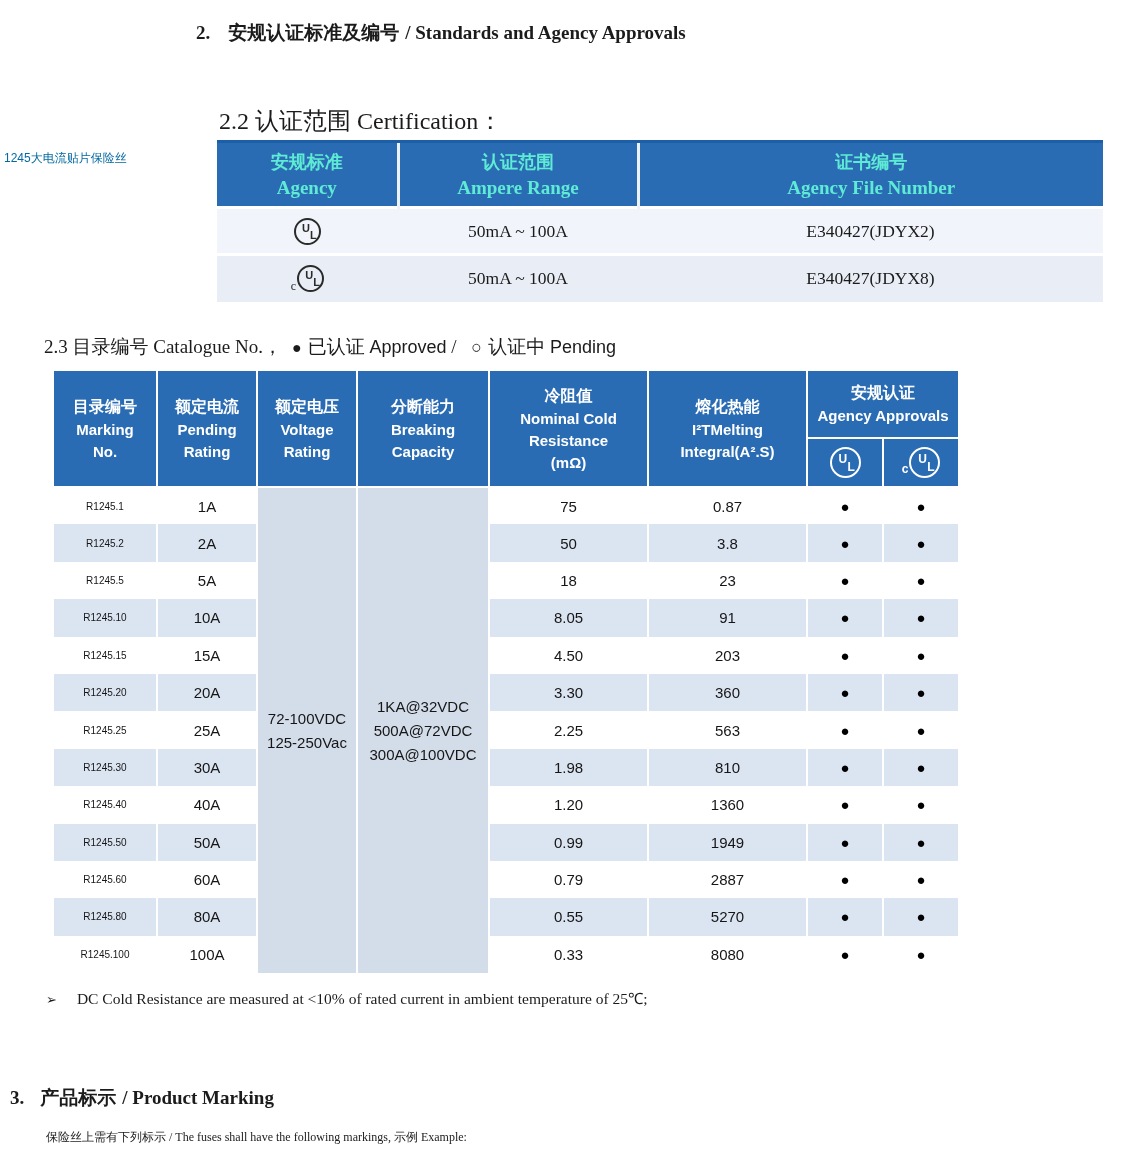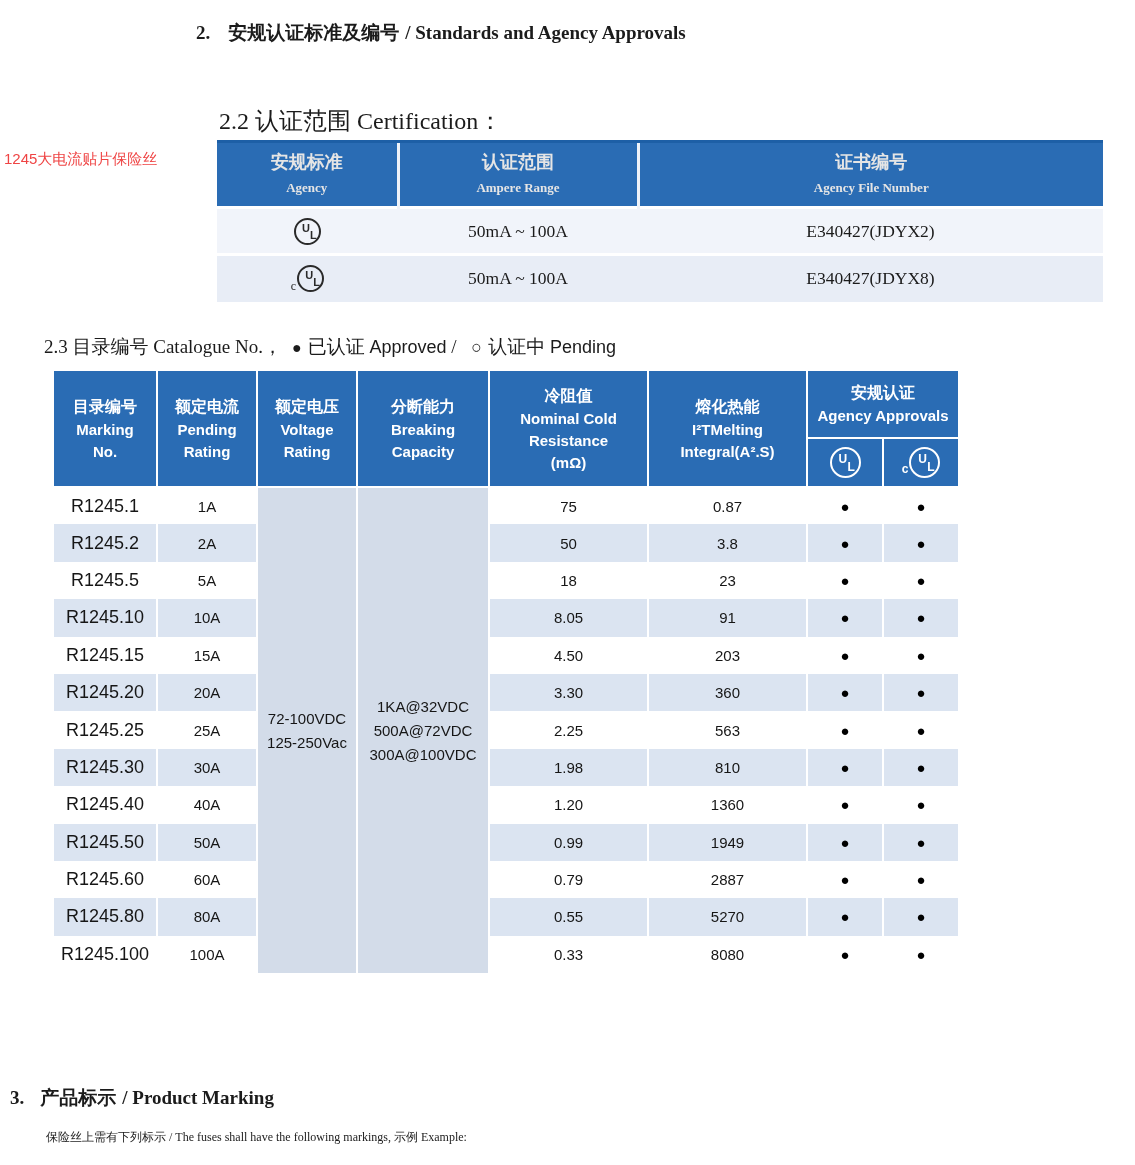--- a/index.html
+++ b/index.html
@@ -9,21 +9,21 @@
     font-family:"Liberation Serif", serif; color:#1b1b1b; overflow:hidden;
   }
 
   
   .h2 { position:absolute; left:196px; top:20px; font-size:19px; font-weight:bold; }
   .h2 .num { margin-right:18px; }
   .h2 .en { margin-left:6px; }
   .line21 { position:absolute; left:219px; top:62px; font-size:18px; }
   .line22 { position:absolute; left:219px; top:105px; font-size:24px; }
   .side-label { position:absolute; left:4px; top:150px; font-family:"Liberation Sans", sans-serif;
-                font-size:15px; color:#ef4444; }
+                font-size:12px; color:#0369a1; }
   .line23 { position:absolute; left:44px; top:334px; font-size:19px; }
   .line23 .marker { font-size:16px; margin:0 6px 0 10px; }
   .line23 .pend-marker { font-size:18px; }
   .line23 .latin { font-family:"Liberation Sans", sans-serif; font-size:18px; }
   .note { position:absolute; left:46px; font-size:15.5px; }
   .note .arrow { font-size:13px; margin-right:20px; }
   .note1 { top:987px; }
   .note2 { top:1017px; }
   .h3 { position:absolute; left:10px; top:1085px; font-size:19px; font-weight:bold; }
   .h3 .num { margin-right:16px; }
@@ -40,26 +40,26 @@
   .c-prefix { display:inline-block; font-size:12px; position:relative; top:7px; margin-right:1px;
               color:#2a2a2a; }
   .ul-badge.white { border-color:#fff; color:#fff; width:31px; height:31px; }
   .ul-badge.white .u { left:7px; top:3px; font-size:12px; }
   .ul-badge.white .l { left:16px; top:11px; font-size:12px; }
   .c-prefix.white { color:#fff; }
 
   
   .cert-table { position:absolute; left:217px; top:140px; width:886px;
                 border-collapse:collapse; table-layout:fixed; }
-  .cert-table th { background:#2a6cb4; color:#e5e5e5; font-weight:bold;
+  .cert-table th { background:#2a6cb4; color:#5eead4; font-weight:bold;
                    border-left:3px solid #eef2f8; border-top:3px solid #1d5fa6;
                    height:66px; text-align:center; vertical-align:middle; padding:2px 0; }
   .cert-table th:first-child { border-left:none; }
   .cert-table th .h-zh { font-size:18px; line-height:26px; }
-  .cert-table th .h-en { font-size:13px; line-height:26px; }
+  .cert-table th .h-en { font-size:19px; line-height:26px; }
   .cert-table td { text-align:center; vertical-align:middle; font-size:17.5px; height:47px;
                    border-top:3px solid #ffffff; }
   .cert-table tr.r1 td { background:#f1f4fa; }
   .cert-table tr.r2 td { background:#e8edf6; }
 
   
   .catalog-table { position:absolute; left:52px; top:369px; width:906px;
                    border-collapse:collapse; table-layout:fixed;
                    font-family:"Liberation Sans", sans-serif; }
   .catalog-table th { background:#2a6cb4; color:#fff; font-weight:bold;
@@ -68,21 +68,21 @@
   .catalog-table thead tr.hrow1 { height:68px; }
   .catalog-table thead tr.hrow2 { height:49px; }
   .catalog-table th .h-zh { font-size:16px; line-height:24px; }
   .catalog-table th .h-en { font-size:15px; line-height:22px; }
   .catalog-table td { text-align:center; vertical-align:middle; height:37.4px;
                       font-size:15px; color:#161616;
                       border-left:2.5px solid #ffffff; border-right:2.5px solid #ffffff; }
   .catalog-table tbody tr:nth-child(even) td:not(.merged) { background:#dbe4f1; }
   .catalog-table td.merged { background:#d3dce9; line-height:24px; }
   .catalog-table td.dot { font-size:15px; color:#000; }
-  .catalog-table td.cat { font-size:18px; }
+  .catalog-table td.cat { font-size:10px; }
 </style>
 </head>
 <body>
 
 <div class="page">
 
   <div class="h2">
     <span class="num">2.</span><span>安规认证标准及编号</span><span class="en">/ Standards and Agency Approvals</span>
   </div>
   <div class="line22">2.2 认证范围  Certification：</div>
@@ -305,19 +305,22 @@
         <td class="cat">R1245.100</td>
         <td>100A</td>
         <td>0.33</td>
         <td>8080</td>
         <td class="dot">●</td>
         <td class="dot">●</td>
       </tr>
     </tbody>
   </table>
 
+  <div class="note note1">
+    <span class="arrow">➢</span><span>DC Cold Resistance are measured at &lt;10% of rated current in ambient temperature of 25℃;</span>
+  </div>
 
   <div class="h3">
     <span class="num">3.</span><span>产品标示</span><span class="en">/ Product Marking</span>
   </div>
   <div class="marking-line">保险丝上需有下列标示  / The fuses shall have the following markings, 示例 Example:</div>
 
 </div>
 
 </body></html>

